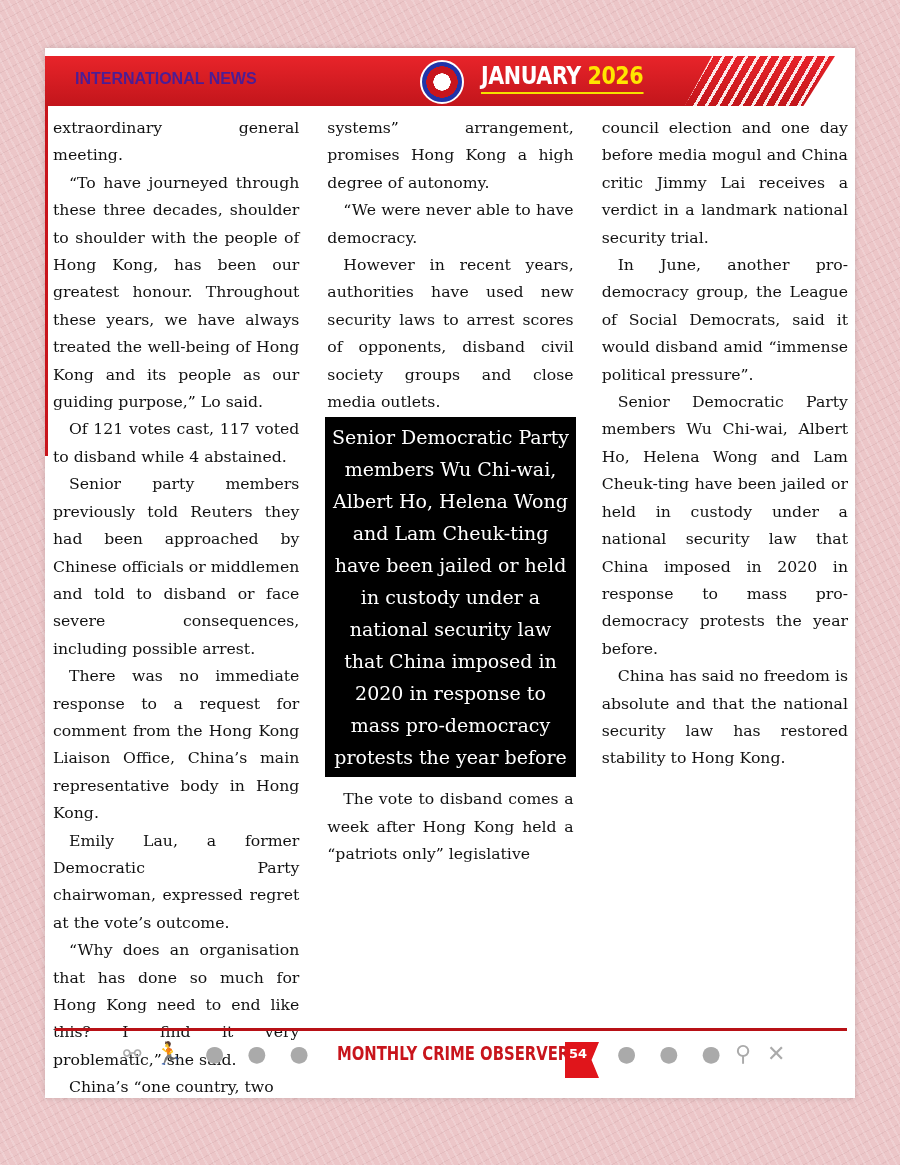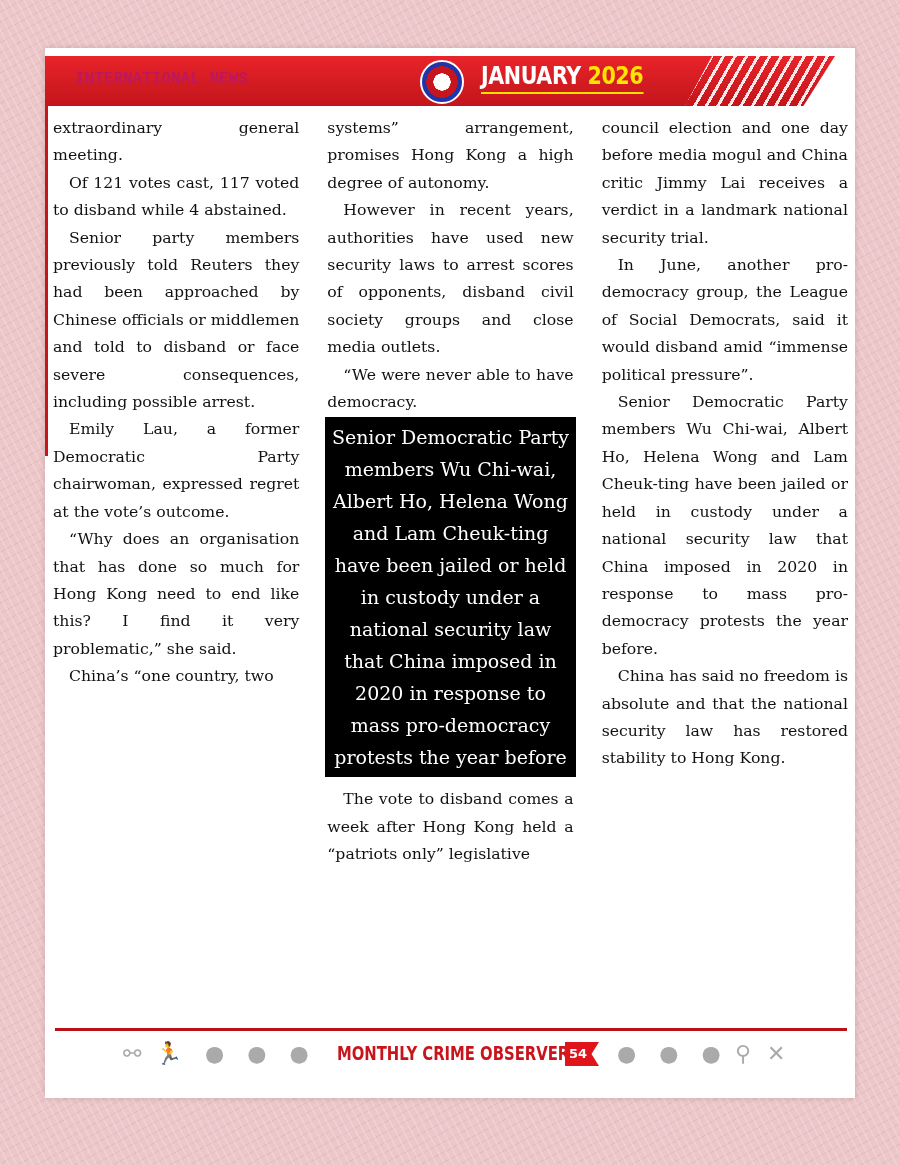--- a/index.html
+++ b/index.html
@@ -11,42 +11,42 @@
       repeating-linear-gradient(-28deg,rgba(120,70,75,.08) 0 1px,transparent 1px 9px),
       #ecc6c8}
   .page{position:absolute;left:45px;top:48px;width:810px;height:1050px;background:#fff;
     box-shadow:0 0 6px rgba(0,0,0,.15)}
   .redbar{position:absolute;left:0;top:8px;width:790px;height:50px;
     background:linear-gradient(#e8242a,#c2151b);
     clip-path:polygon(0 0,100% 0,96% 100%,0 100%)}
   .stripes{position:absolute;left:640px;top:8px;width:150px;height:50px;
     background:repeating-linear-gradient(-60deg,#fff 0 3px,transparent 3px 10px);
     clip-path:polygon(18% 0,100% 0,80% 100%,0 100%);opacity:.9}
-  .section{position:absolute;left:30px;top:22px;font-family:Liberation Mono, monospace;
-    font-weight:bold;font-size:16px;color:#be185d;border-bottom:2px solid #fff;padding-bottom:20px;width:248px}
+  .section{position:absolute;left:30px;top:22px;font-family:Liberation Sans, sans-serif;
+    font-weight:bold;font-size:16px;color:#4c1d95;border-bottom:2px solid #fff;padding-bottom:20px;width:248px}
   .logo{position:absolute;left:375px;top:12px;width:40px;height:40px;border-radius:50%;
     background:radial-gradient(circle,#fff 0 30%,#c8151c 31% 55%,#2134a8 56% 100%);
     border:2px solid #fff}
   .month{position:absolute;left:436px;top:14px;font-family:"DejaVu Sans",sans-serif;font-weight:bold;
     font-size:24px;color:#fff;letter-spacing:-0.5px;border-bottom:2px solid #f5e000;padding-bottom:2px;
     transform:scaleX(.86);transform-origin:left}
   .month .yr{color:#ffe500}
   .frame{position:absolute;left:0;top:58px;width:3px;height:350px;background:#c8151c}
   .cols{position:absolute;left:8px;top:66px;width:795px;display:flex;gap:28px}
   .col{width:253px;font-size:15.7px;line-height:27.4px;color:#111;text-align:justify}
   .col p{margin:0 0 0;text-indent:16px}
   .col p.noind{text-indent:0}
   .col p+p{margin-top:0}
   .pull{background:#000;color:#fff;text-align:center;font-size:19px;line-height:32px;
     padding:4px 6px;margin:2px -2px 8px -2px;text-indent:0!important}
   .footer{position:absolute;left:10px;top:980px;width:792px;height:62px}
   .fline{position:absolute;left:0;top:0;width:100%;height:3px;background:#b81116}
   .ftitle{position:absolute;left:282px;top:14px;font-family:"DejaVu Sans",sans-serif;font-weight:bold;
     font-size:19px;color:#c8151c;transform:scaleX(.78);transform-origin:left;white-space:nowrap}
-  .pnum{position:absolute;left:510px;top:14px;width:34px;height:24px;background:#e0151b;color:#fff;
+  .pnum{position:absolute;left:510px;top:14px;width:34px;height:36px;background:#e0151b;color:#fff;
     font-family:"DejaVu Sans",sans-serif;font-weight:bold;font-size:13px;line-height:24px;text-indent:4px;
     clip-path:polygon(0 0,100% 0,78% 50%,100% 100%,0 100%)}
   .ico{position:absolute;top:14px;color:#aaa;font-size:22px;line-height:24px}
 </style>
 </head>
 <body>
 
 <div class="bg"></div>
 
 <div class="page">
@@ -56,30 +56,32 @@
   <div class="logo"></div>
   <div class="month">
     <span>JANUARY</span>
     <span class="yr">2026</span>
   </div>
   <div class="frame"></div>
 
   <div class="cols">
     <div class="col">
       <p class="noind">extraordinary general meeting.</p>
+      <p>“To have journeyed through these three decades, shoulder to shoulder with the people of Hong Kong, has been our greatest honour. Throughout these years, we have always treated the well-being of Hong Kong and its people as our guiding purpose,” Lo said.</p>
       <p>Of 121 votes cast, 117 voted to disband while 4 abstained.</p>
       <p>Senior party members previously told Reuters they had been approached by Chinese officials or middlemen and told to disband or face severe consequences, including possible arrest.</p>
+      <p>There was no immediate response to a request for comment from the Hong Kong Liaison Office, China’s main representative body in Hong Kong.</p>
       <p>Emily Lau, a former Democratic Party chairwoman, expressed regret at the vote’s outcome.</p>
       <p>“Why does an organisation that has done so much for Hong Kong need to end like this? I find it very problematic,” she said.</p>
       <p>China’s “one country, two</p>
     </div>
     <div class="col">
       <p class="noind">systems” arrangement, promises Hong Kong a high degree of autonomy.</p>
+      <p>“We were never able to have democracy.</p>
       <p>However in recent years, authorities have used new security laws to arrest scores of opponents, disband civil society groups and close media outlets.</p>
-      <p>“We were never able to have democracy.</p>
       <div class="pull">Senior Democratic Party members Wu Chi-wai, Albert Ho, Helena Wong and Lam Cheuk-ting have been jailed or held in custody under a national security law that China imposed in 2020 in response to mass pro-democracy protests the year before</div>
       <p>The vote to disband comes a week after Hong Kong held a “patriots only” legislative</p>
     </div>
     <div class="col">
       <p class="noind">council election and one day before media mogul and China critic Jimmy Lai receives a verdict in a landmark national security trial.</p>
       <p>In June, another pro-democracy group, the League of Social Democrats, said it would disband amid “immense political pressure”.</p>
       <p>Senior Democratic Party members Wu Chi-wai, Albert Ho, Helena Wong and Lam Cheuk-ting have been jailed or held in custody under a national security law that China imposed in 2020 in response to mass pro-democracy protests the year before.</p>
       <p>China has said no freedom is absolute and that the national security law has restored stability to Hong Kong.</p>
     </div>
   </div>

